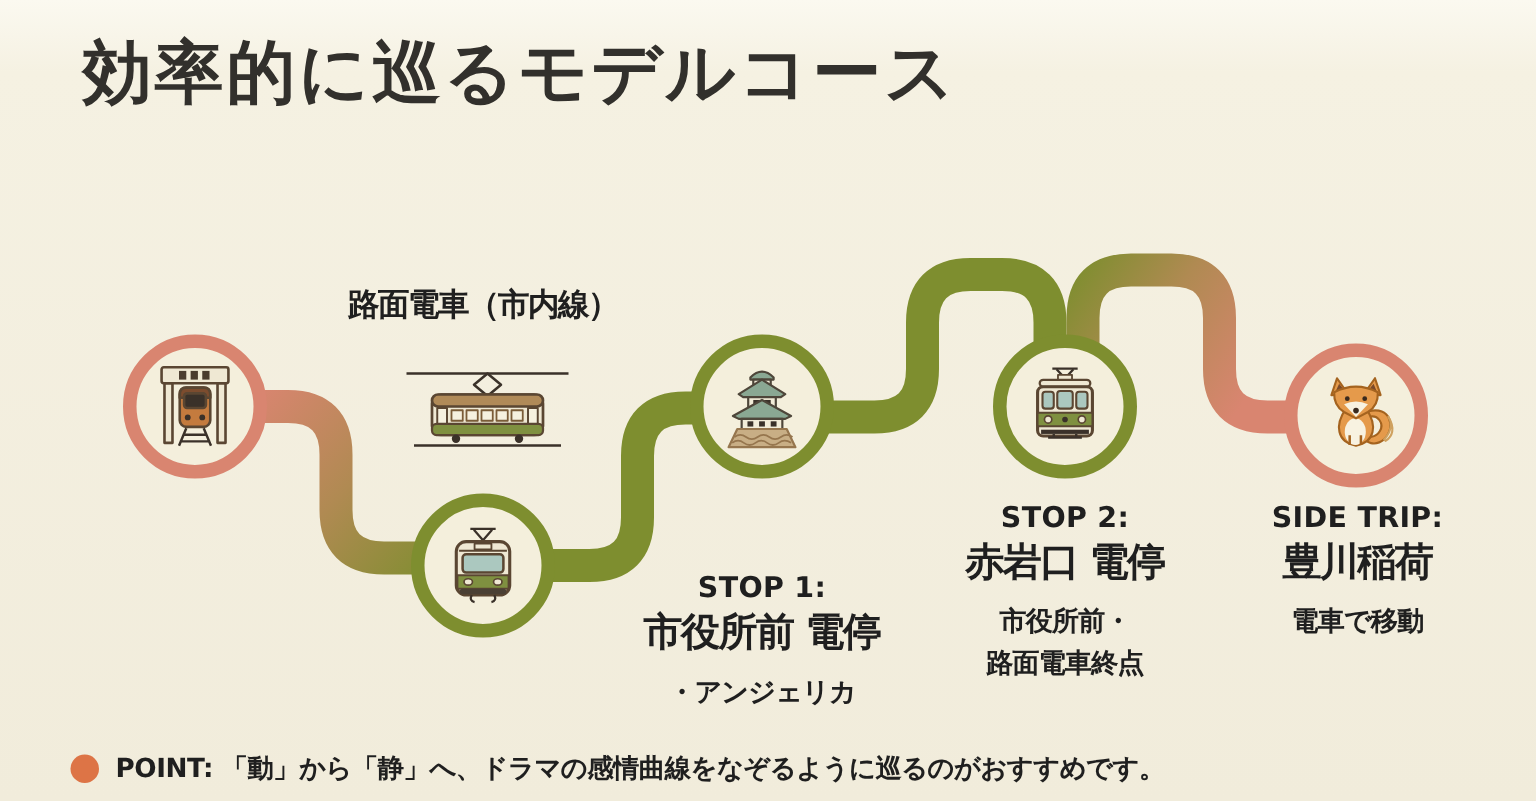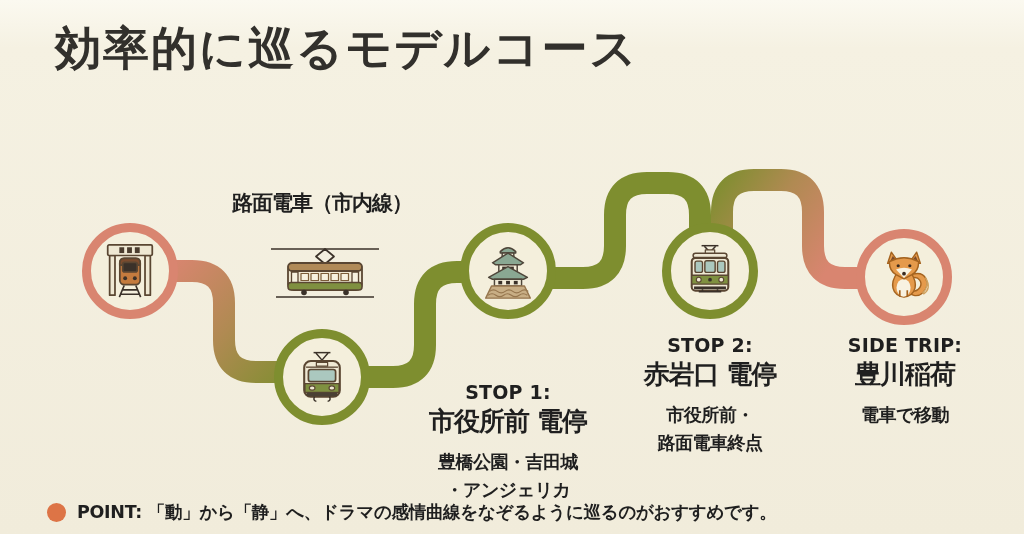--- a/index.html
+++ b/index.html
@@ -201,21 +201,20 @@
 
 
   <div class="node-label nl-move">
     <div class="nl-name">路面電車（市内線）</div>
   </div>
 
   <div class="node-label nl-stop1">
     <div class="nl-tag">STOP 1:</div>
     <div class="nl-name">市役所前 電停</div>
     <div class="nl-desc">
-      <div>豊橋公園・吉田城</div>
       <div>・アンジェリカ</div>
     </div>
   </div>
 
   <div class="node-label nl-stop2">
     <div class="nl-tag">STOP 2:</div>
     <div class="nl-name">赤岩口 電停</div>
     <div class="nl-desc">
       <div>市役所前・</div>
       <div>路面電車終点</div>

